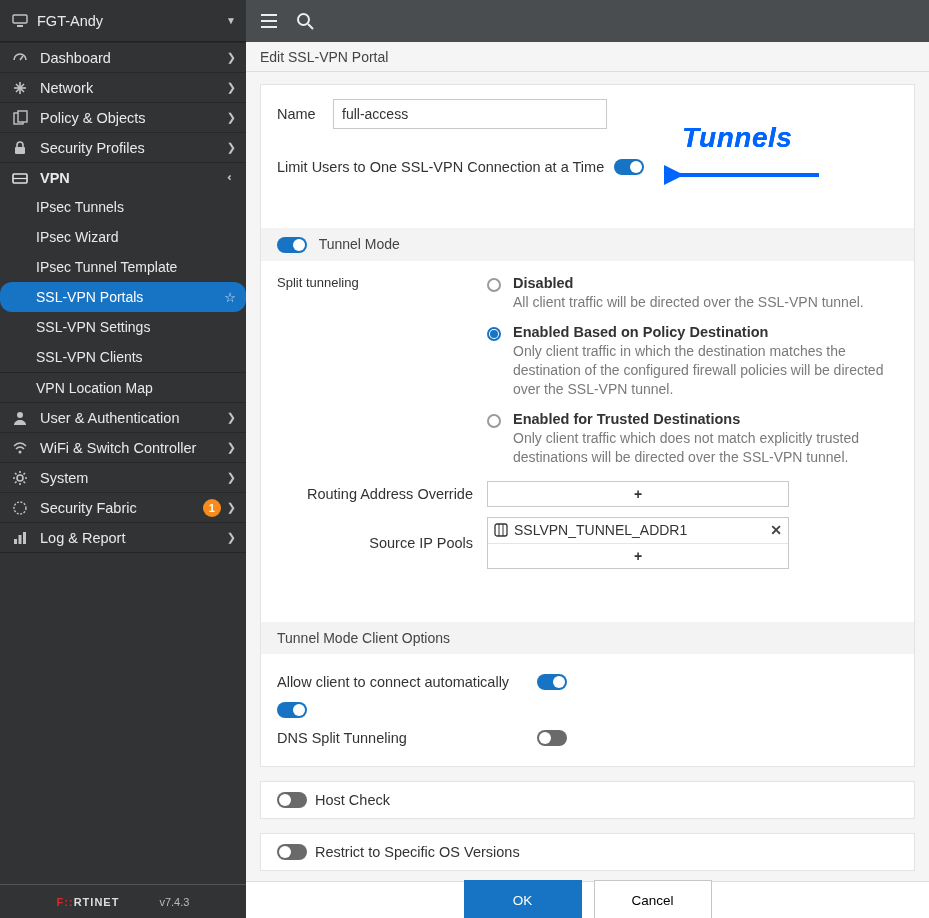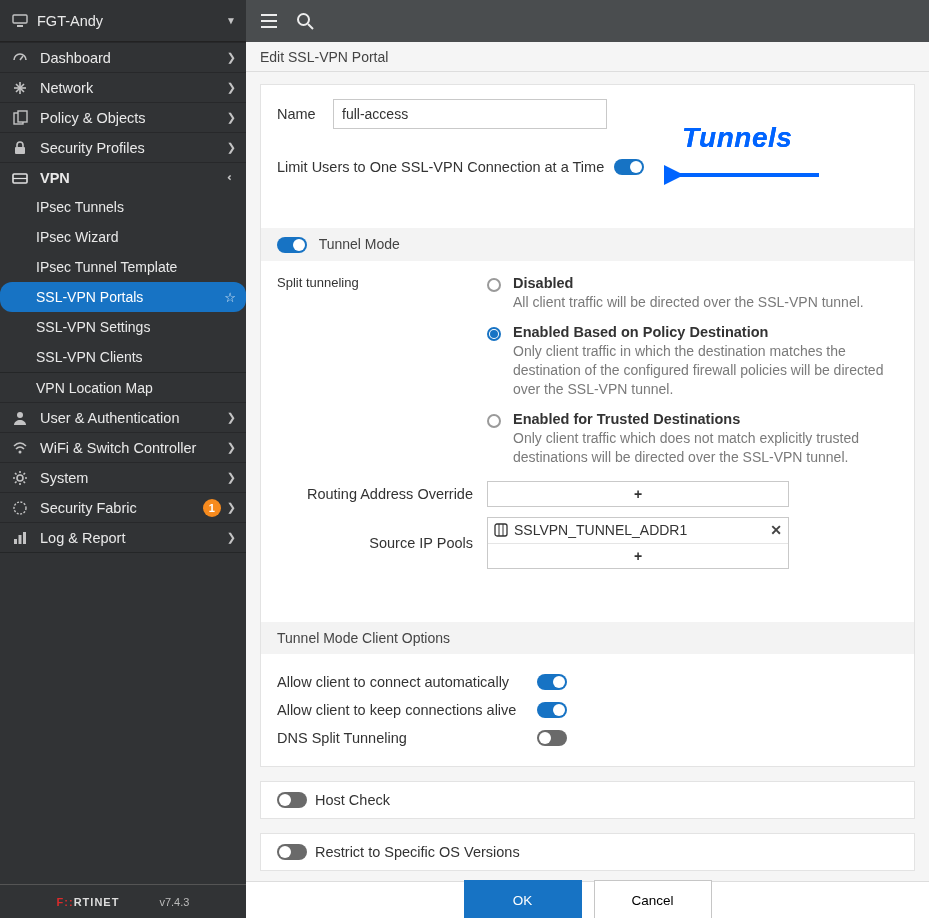--- a/index.html
+++ b/index.html
@@ -353,21 +353,20 @@
       </div>
     </div>
 
     <div class="band">Tunnel Mode Client Options</div>
     <div class="card-pad">
       <div class="optline">
           <span class="optlabel">Allow client to connect automatically</span>
           <span class="toggle on"></span>
         </div>
       <div class="optline">
-          <span class="optlabel">Allow client to keep connections alive</span>
           <span class="toggle on"></span>
         </div>
       <div class="optline">
           <span class="optlabel">DNS Split Tunneling</span>
           <span class="toggle"></span>
         </div>
     </div>
   </div>
 
   <div class="card">

